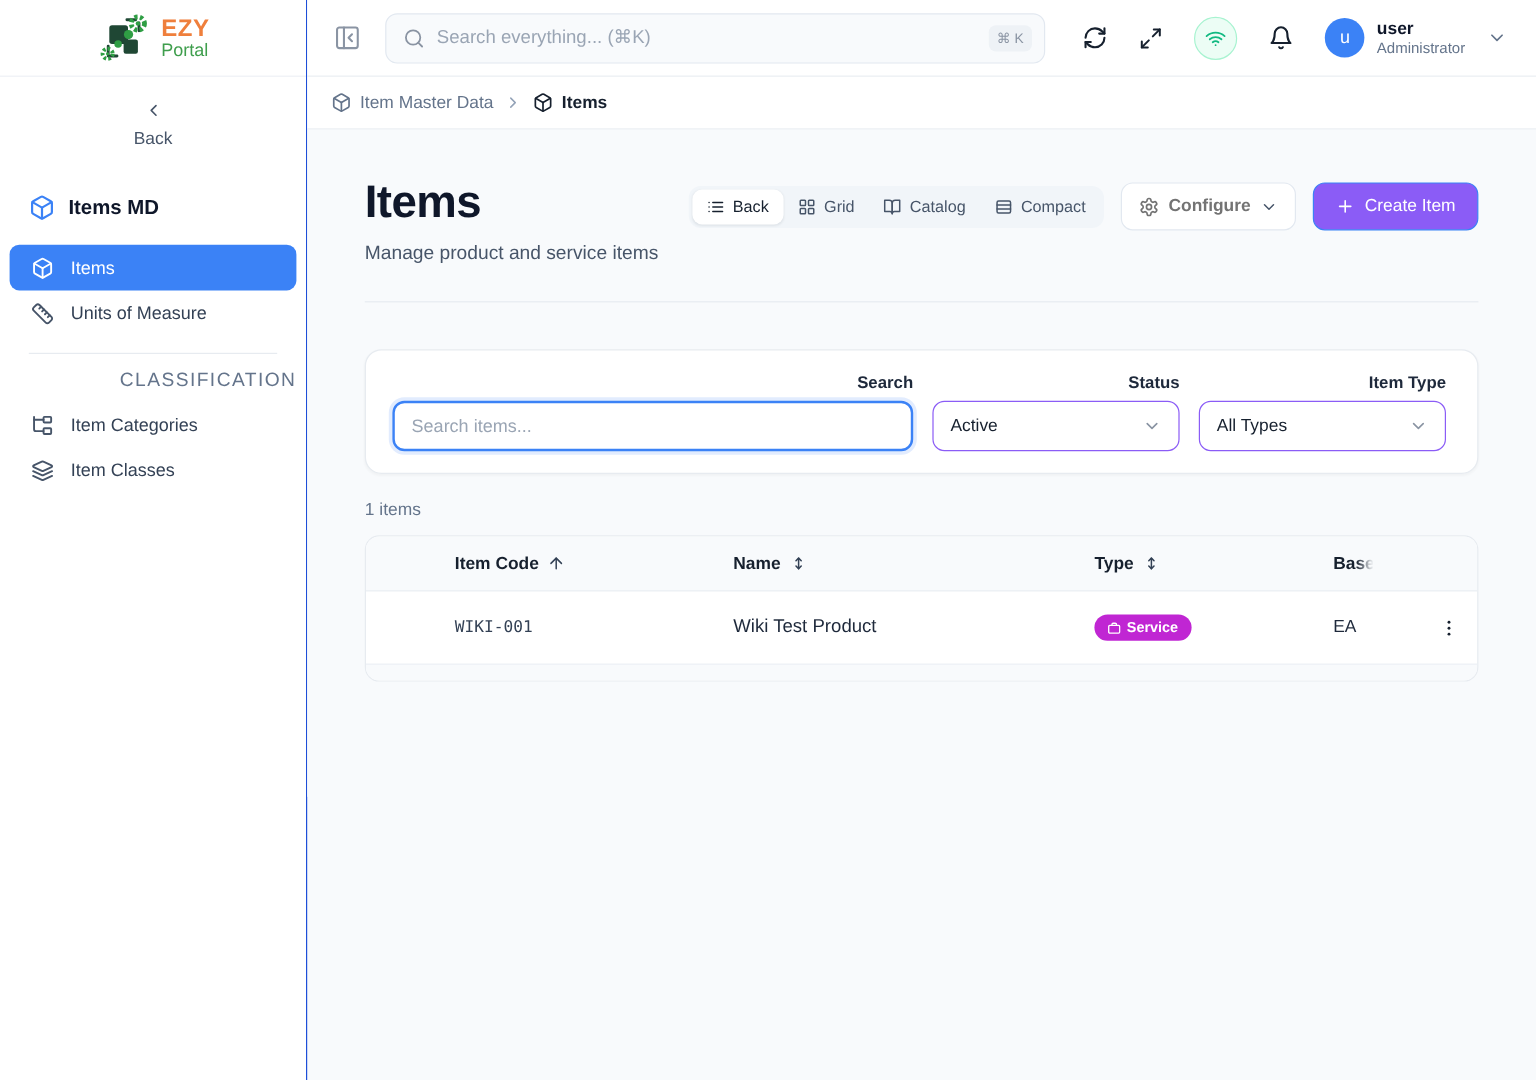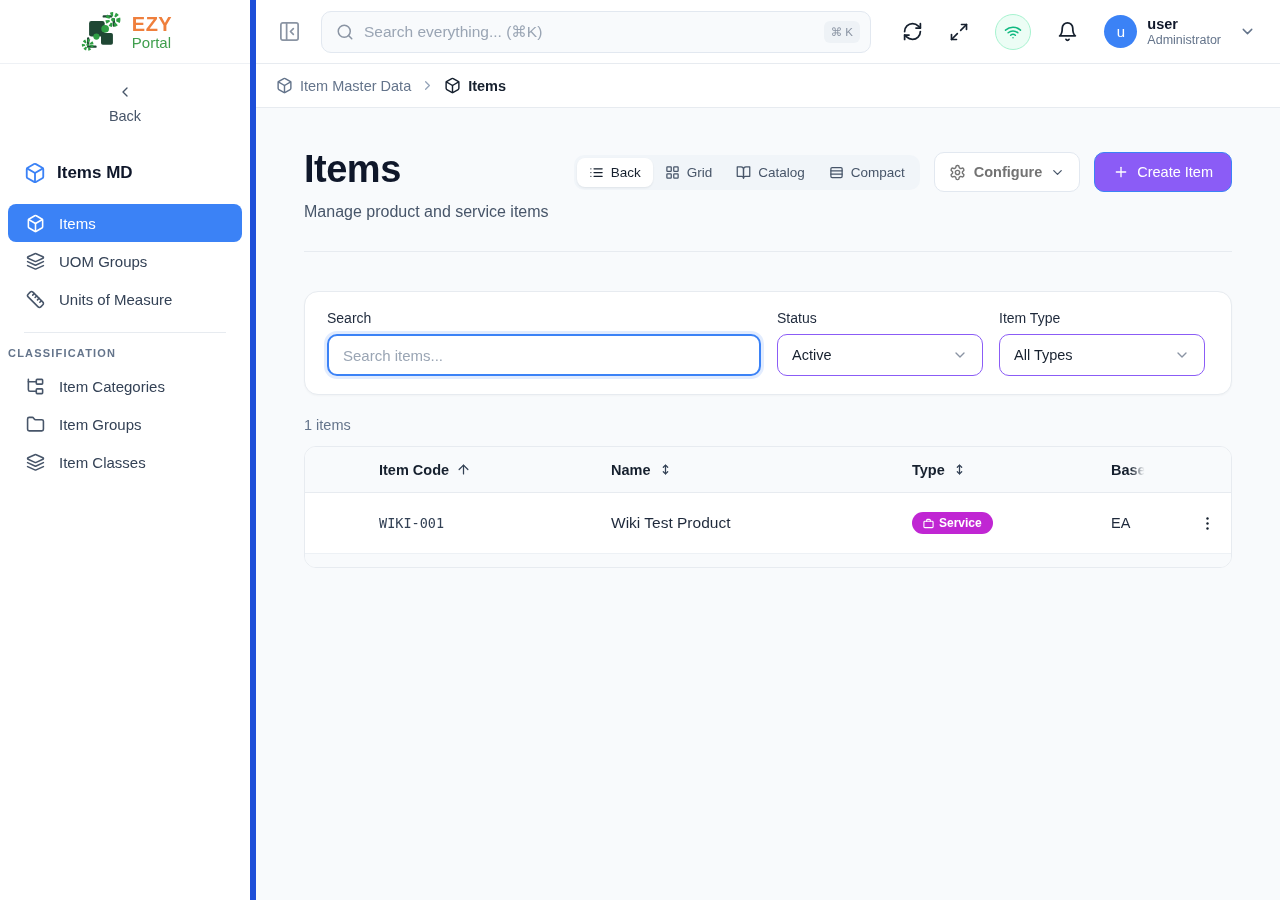--- a/index.html
+++ b/index.html
@@ -1,35 +1,35 @@
 <!DOCTYPE html>
 <html><head>
 <meta charset="utf-8">
 <style>
   * { margin:0; padding:0; box-sizing:border-box; }
   html,body { width:1280px; height:900px; overflow:hidden; }
   body { font-family:"Liberation Sans", sans-serif; background:#f8fafc; color:#1e293b; display:flex; }
   svg { display:block; }
 
   
-  .sidebar { width:256px; min-width:256px; background:#fff; border-right:6px solid #1d4ed8; height:900px; display:flex; flex-direction:column; }
+  .sidebar { width:256px; min-width:256px; background:#fff; border-right:1px solid #1d4ed8; height:900px; display:flex; flex-direction:column; }
   .logo-bar { height:64px; border-bottom:1px solid #eef1f5; display:flex; align-items:center; justify-content:center; gap:8px; }
   .logo-text { line-height:1; }
   .logo-text .l1 { color:#ef7f3c; font-weight:800; font-size:20px; letter-spacing:.5px; }
   .logo-text .l2 { color:#3f9e4d; font-size:15px; margin-top:1px; }
   .back-link { display:flex; align-items:center; gap:8px; padding:20px 24px 10px 24px; color:#475569; font-size:14.5px; cursor:pointer;flex-direction:column; }
   .module-head { display:flex; align-items:center; gap:11px; padding:28px 24px 16px 24px; }
   .module-head .mh-label { font-size:17px; font-weight:700; color:#0f172a; }
   .nav { padding:4px 8px 0 8px; }
   .nav-item { display:flex; align-items:center; gap:14px; height:38px; padding:0 18px; border-radius:8px; color:#334155; font-size:15px; cursor:pointer; }
   .nav-item .ni-icon { color:#475569; }
   .nav-item.active { background:#3b82f6; color:#fff; }
   .nav-item.active .ni-icon { color:#fff; }
   .side-divider { height:1px; background:#e7ebf0; margin:14px 16px 0 16px; }
-  .section-label { text-align:left; font-size:11px; font-weight:700; letter-spacing:1.2px; color:#64748b; padding:14px 0 8px 0; }
+  .section-label { text-align:right; font-size:16px; font-weight:400; letter-spacing:1.2px; color:#64748b; padding:14px 0 8px 0; }
 
   
   .main { flex:1; display:flex; flex-direction:column; height:664px; }
   .topbar { height:64px; background:#fff; border-bottom:1px solid #e7ebf0; display:flex; align-items:center; padding:0 24px 0 22px; gap:20px; }
   .panel-toggle { color:#8a94a3; cursor:pointer; }
   .global-search { width:550px; height:42px; background:#f8fafc; border:1px solid #e2e8f0; border-radius:10px; display:flex; align-items:center; padding:0 10px 0 14px; gap:10px; }
   .global-search input { flex:1; border:none; outline:none; background:transparent; font-size:15.5px; color:#334155; font-family:"Liberation Sans", sans-serif; }
   .global-search input::placeholder { color:#9aa5b4; }
   .kbd-badge { background:#eef2f6; color:#8a94a3; border-radius:6px; font-size:11.5px; padding:4px 7px; white-space:nowrap; }
   .topbar-right { margin-left:auto; display:flex; align-items:center; gap:26px; }
@@ -57,21 +57,21 @@
   .seg-btn.active { background:#fff; color:#16202e; box-shadow:0 1px 2px rgba(15,23,42,.08); }
   .btn { display:flex; align-items:center; gap:8px; height:40px; border-radius:10px; font-size:14.5px; cursor:pointer; font-family:inherit; }
   .btn-configure { background:#fff; border:1px solid #e2e8f0; color:#737373; font-weight:600; padding:0 14px; }
   .btn-create { background:#8b5cf6; border:1px solid #3b82f6; color:#fff; padding:0 18px; }
   .rule { border-top:1px solid #e7ebf0; margin-top:30px; }
 
   
   .filter-card { margin-top:39px; background:#fff; border:1px solid #e7ebf0; border-radius:14px; padding:18px 26px 18px 22px; display:flex; gap:16px; box-shadow:0 1px 2px rgba(15,23,42,.03); }
   .f-field { display:flex; flex-direction:column; }
   .f-search { flex:1; }
-  .f-label { font-size:14px; font-weight:400; color:#1e293b; margin-bottom:8px; }
+  .f-label { font-size:14px; font-weight:700; color:#1e293b; margin-bottom:8px;text-align:right; }
   .f-input { height:42px; border:2px solid #3b82f6; border-radius:10px; outline:none; padding:0 14px; font-size:15px; color:#334155; font-family:inherit; box-shadow:0 0 0 3px rgba(59,130,246,.15); }
   .f-input::placeholder { color:#9aa5b4; }
   .f-select { width:206px; height:42px; border:1px solid #8b5cf6; border-radius:10px; background:#fff; display:flex; align-items:center; justify-content:space-between; padding:0 14px; font-size:14.5px; color:#16202e; cursor:pointer; }
   .f-select .chev { color:#8a94a3; }
 
   
   .count-text { font-size:14.5px; color:#64748b; margin:22px 0 13px 0; }
   .table-card { background:#fff; border:1px solid #e7ebf0; border-radius:12px; overflow:hidden; }
   .t-head, .t-row { display:grid; grid-template-columns:306px 301px 199px 1fr 48px; align-items:center; }
   .t-head { background:#f8fafc; border-bottom:1px solid #e7ebf0; height:46px; }
@@ -139,30 +139,20 @@
             <path d="M21 8a2 2 0 0 0-1-1.73l-7-4a2 2 0 0 0-2 0l-7 4A2 2 0 0 0 3 8v8a2 2 0 0 0 1 1.73l7 4a2 2 0 0 0 2 0l7-4A2 2 0 0 0 21 16Z"></path>
             <path d="m3.3 7 8.7 5 8.7-5"></path>
             <path d="M12 22V12"></path>
           </svg>
       </span>
       <span>Items</span>
     </div>
     <div class="nav-item">
       <span class="ni-icon">
         <svg width="19" height="19" viewBox="0 0 24 24" fill="none" stroke="currentColor" stroke-width="2" stroke-linecap="round" stroke-linejoin="round">
-            <path d="M12.83 2.18a2 2 0 0 0-1.66 0L2.6 6.08a1 1 0 0 0 0 1.83l8.58 3.91a2 2 0 0 0 1.66 0l8.58-3.9a1 1 0 0 0 0-1.83Z"></path>
-            <path d="m22 12.18-9.17 4.16a2 2 0 0 1-1.66 0L2 12.18"></path>
-            <path d="m22 17.18-9.17 4.16a2 2 0 0 1-1.66 0L2 17.18"></path>
-          </svg>
-      </span>
-      <span>UOM Groups</span>
-    </div>
-    <div class="nav-item">
-      <span class="ni-icon">
-        <svg width="19" height="19" viewBox="0 0 24 24" fill="none" stroke="currentColor" stroke-width="2" stroke-linecap="round" stroke-linejoin="round">
             <path d="M21.3 15.3a2.4 2.4 0 0 1 0 3.4l-2.6 2.6a2.4 2.4 0 0 1-3.4 0L2.7 8.7a2.41 2.41 0 0 1 0-3.4l2.6-2.6a2.41 2.41 0 0 1 3.4 0Z"></path>
             <path d="m14.5 12.5 2-2"></path>
             <path d="m11.5 9.5 2-2"></path>
             <path d="m8.5 6.5 2-2"></path>
             <path d="m17.5 15.5 2-2"></path>
           </svg>
       </span>
       <span>Units of Measure</span>
     </div>
 
@@ -172,28 +162,20 @@
     <div class="nav-item">
       <span class="ni-icon">
         <svg width="19" height="19" viewBox="0 0 24 24" fill="none" stroke="currentColor" stroke-width="2" stroke-linecap="round" stroke-linejoin="round">
             <rect x="13" y="3" width="8" height="6" rx="1"></rect>
             <rect x="13" y="15" width="8" height="6" rx="1"></rect>
             <path d="M3 3v13a2 2 0 0 0 2 2h8"></path>
             <path d="M3 6h10"></path>
           </svg>
       </span>
       <span>Item Categories</span>
-    </div>
-    <div class="nav-item">
-      <span class="ni-icon">
-        <svg width="19" height="19" viewBox="0 0 24 24" fill="none" stroke="currentColor" stroke-width="2" stroke-linecap="round" stroke-linejoin="round">
-            <path d="M20 20a2 2 0 0 0 2-2V8a2 2 0 0 0-2-2h-7.9a2 2 0 0 1-1.69-.9L9.6 3.9A2 2 0 0 0 7.93 3H4a2 2 0 0 0-2 2v13a2 2 0 0 0 2 2Z"></path>
-          </svg>
-      </span>
-      <span>Item Groups</span>
     </div>
     <div class="nav-item">
       <span class="ni-icon">
         <svg width="19" height="19" viewBox="0 0 24 24" fill="none" stroke="currentColor" stroke-width="2" stroke-linecap="round" stroke-linejoin="round">
             <path d="M12.83 2.18a2 2 0 0 0-1.66 0L2.6 6.08a1 1 0 0 0 0 1.83l8.58 3.91a2 2 0 0 0 1.66 0l8.58-3.9a1 1 0 0 0 0-1.83Z"></path>
             <path d="m22 12.18-9.17 4.16a2 2 0 0 1-1.66 0L2 12.18"></path>
             <path d="m22 17.18-9.17 4.16a2 2 0 0 1-1.66 0L2 17.18"></path>
           </svg>
       </span>
       <span>Item Classes</span>

